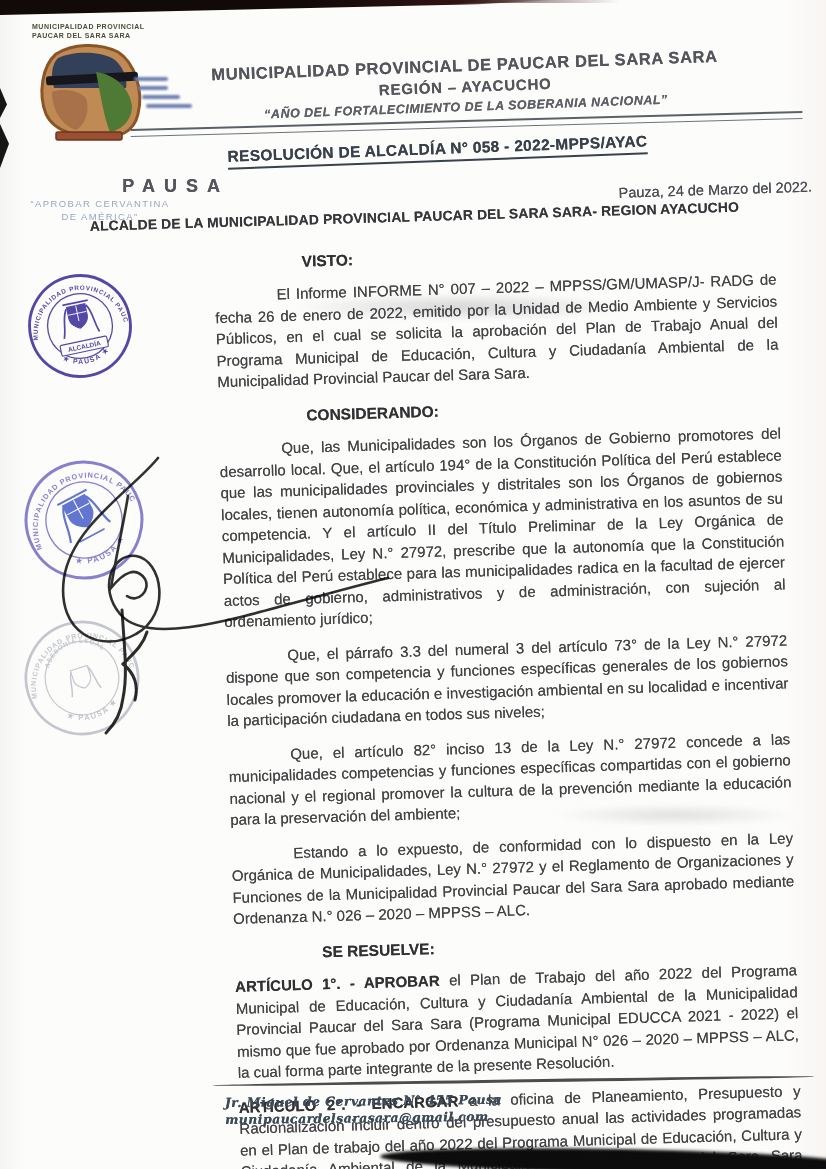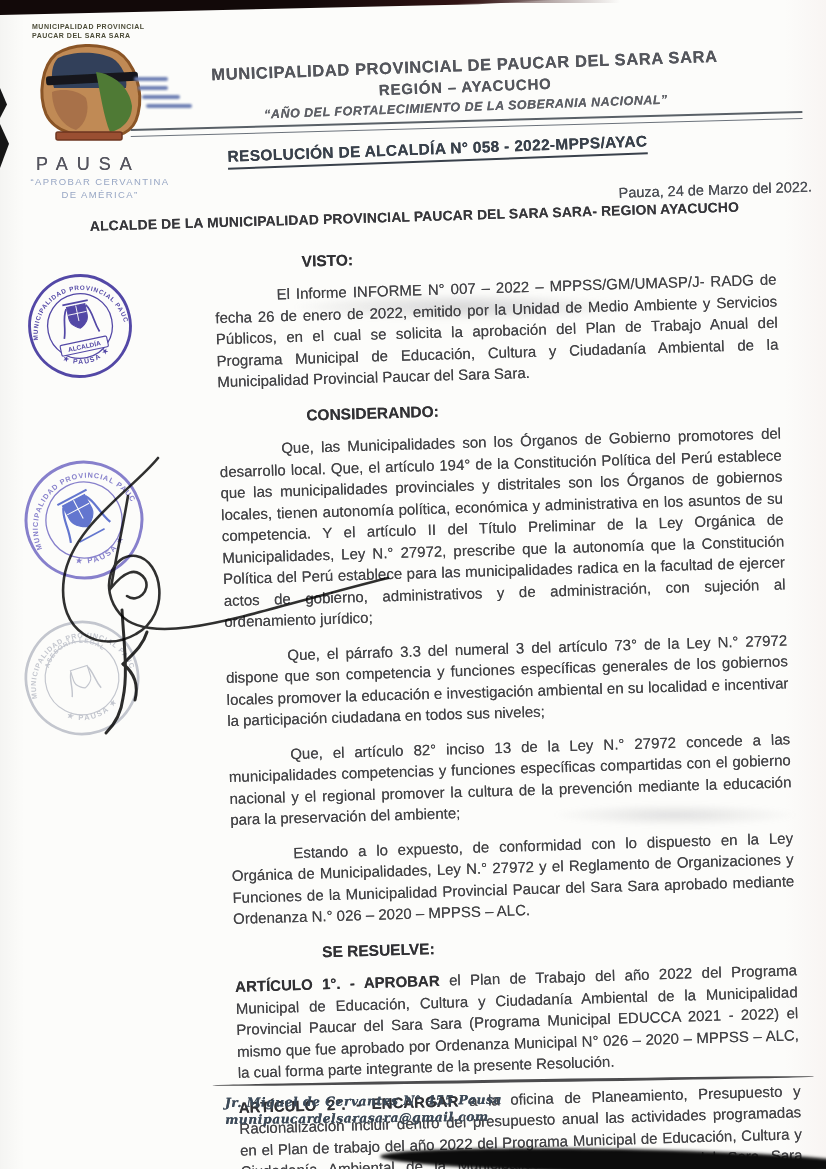--- a/index.html
+++ b/index.html
@@ -25,22 +25,22 @@
   .ghost1{left:295px;top:293px;width:335px;height:28px;
     background:radial-gradient(ellipse at center,rgba(135,135,142,0.32),rgba(135,135,142,0) 72%);}
   .ghost2{left:555px;top:804px;width:240px;height:22px;
     background:radial-gradient(ellipse at center,rgba(140,140,146,0.24),rgba(140,140,146,0) 72%);}
   
   .logo-block{position:absolute;left:14px;top:22px;width:215px;z-index:5;}
   .logo-tiny{font-size:7px;font-weight:bold;color:#4c4c38;letter-spacing:0.5px;
     filter:blur(0.6px);line-height:9px;margin-left:18px;}
   .emblem-wrap{margin:4px 0 0 20px;}
   .logo-squiggle{height:4px;border-radius:2px;background:#6e80b4;filter:blur(0.8px);margin:5px 0;}
-  .logo-name{margin:2px 0 0 22px;font-size:18px;font-weight:normal;color:#55555f;
-    letter-spacing:9px;text-shadow:0 0 0.6px #55555f;}
+  .logo-name{margin:24px 0 0 22px;font-size:18px;font-weight:bold;color:#55555f;
+    letter-spacing:9px;text-shadow:0 0 0.6px #55555f;text-align:right;}
   .logo-sub{margin-left:6px;font-size:9.5px;color:#97a6c4;letter-spacing:1.4px;
     line-height:13px;text-align:center;width:160px;filter:blur(0.3px);}
   
   .header-block{position:absolute;left:130px;top:56px;width:672px;z-index:5;
     transform:rotate(-2.1deg);text-align:center;}
   .org1{font-size:16.5px;font-weight:bold;color:#54565c;letter-spacing:0.6px;
     text-shadow:0 0 0.5px #54565c;}
   .org2{font-size:15px;font-weight:bold;color:#55575d;letter-spacing:0.8px;margin-top:3px;
     text-shadow:0 0 0.5px #55575d;}
   .motto{font-size:12.5px;font-weight:bold;font-style:italic;color:#5e6066;

